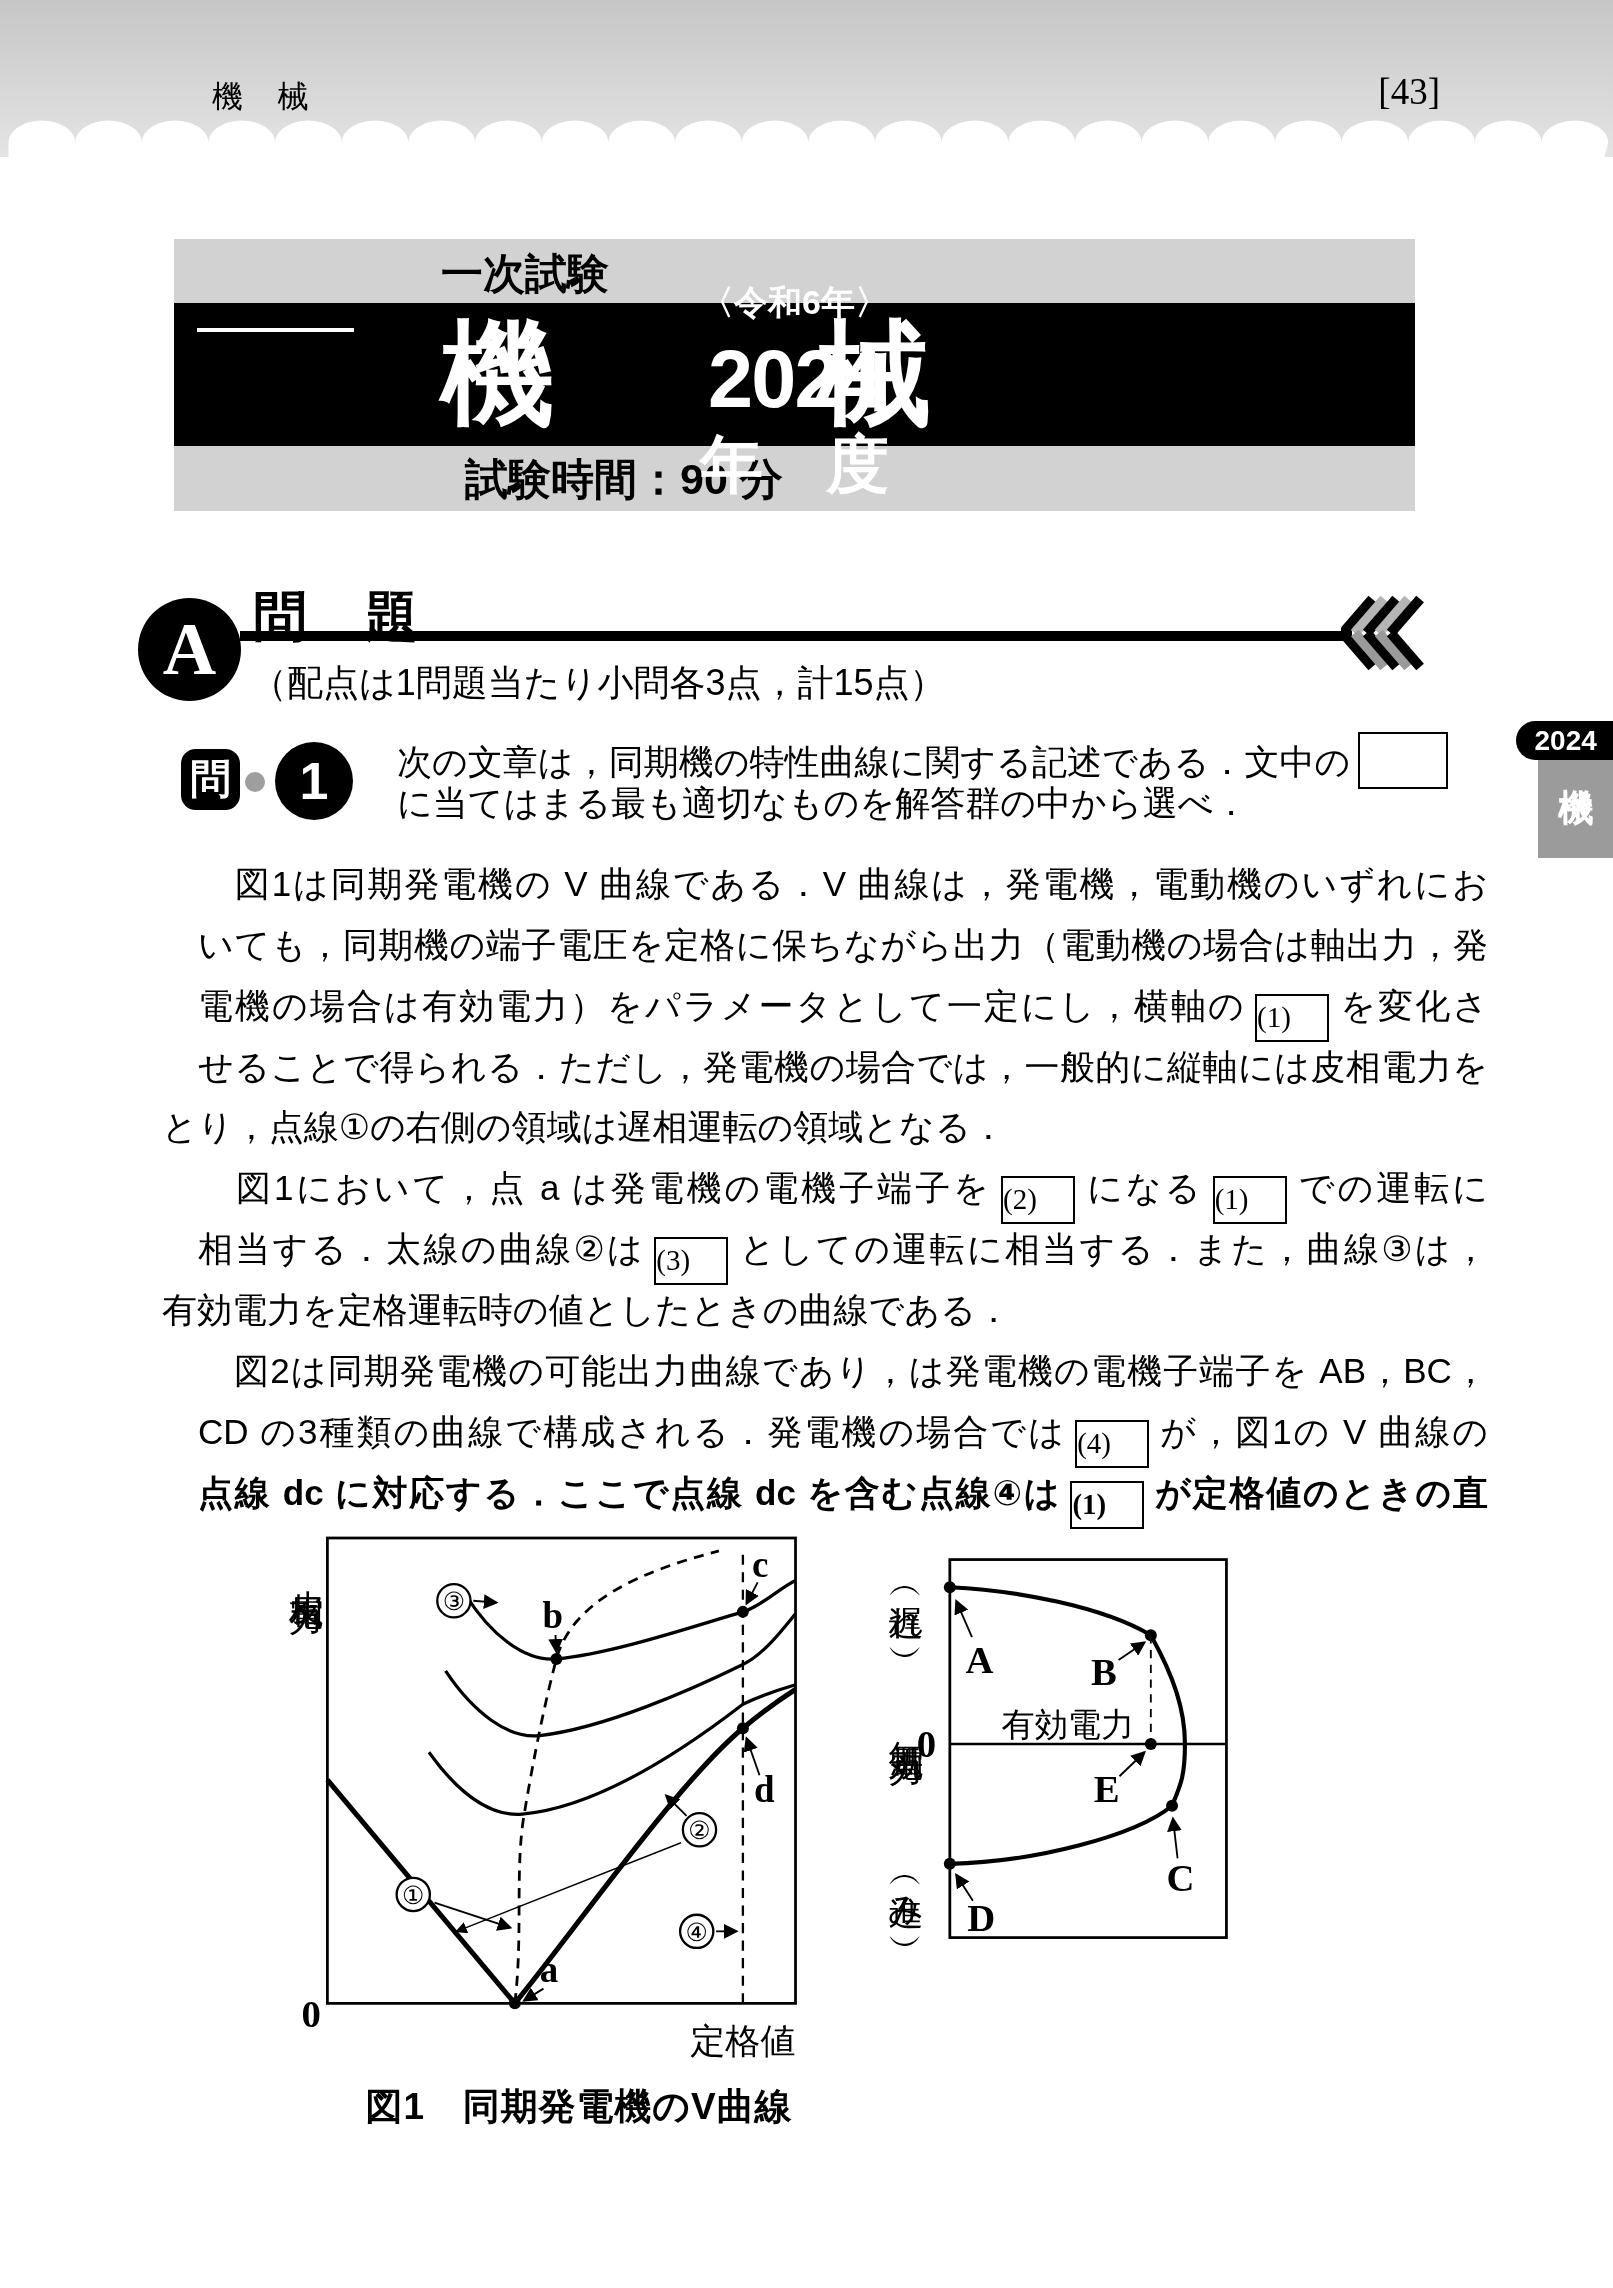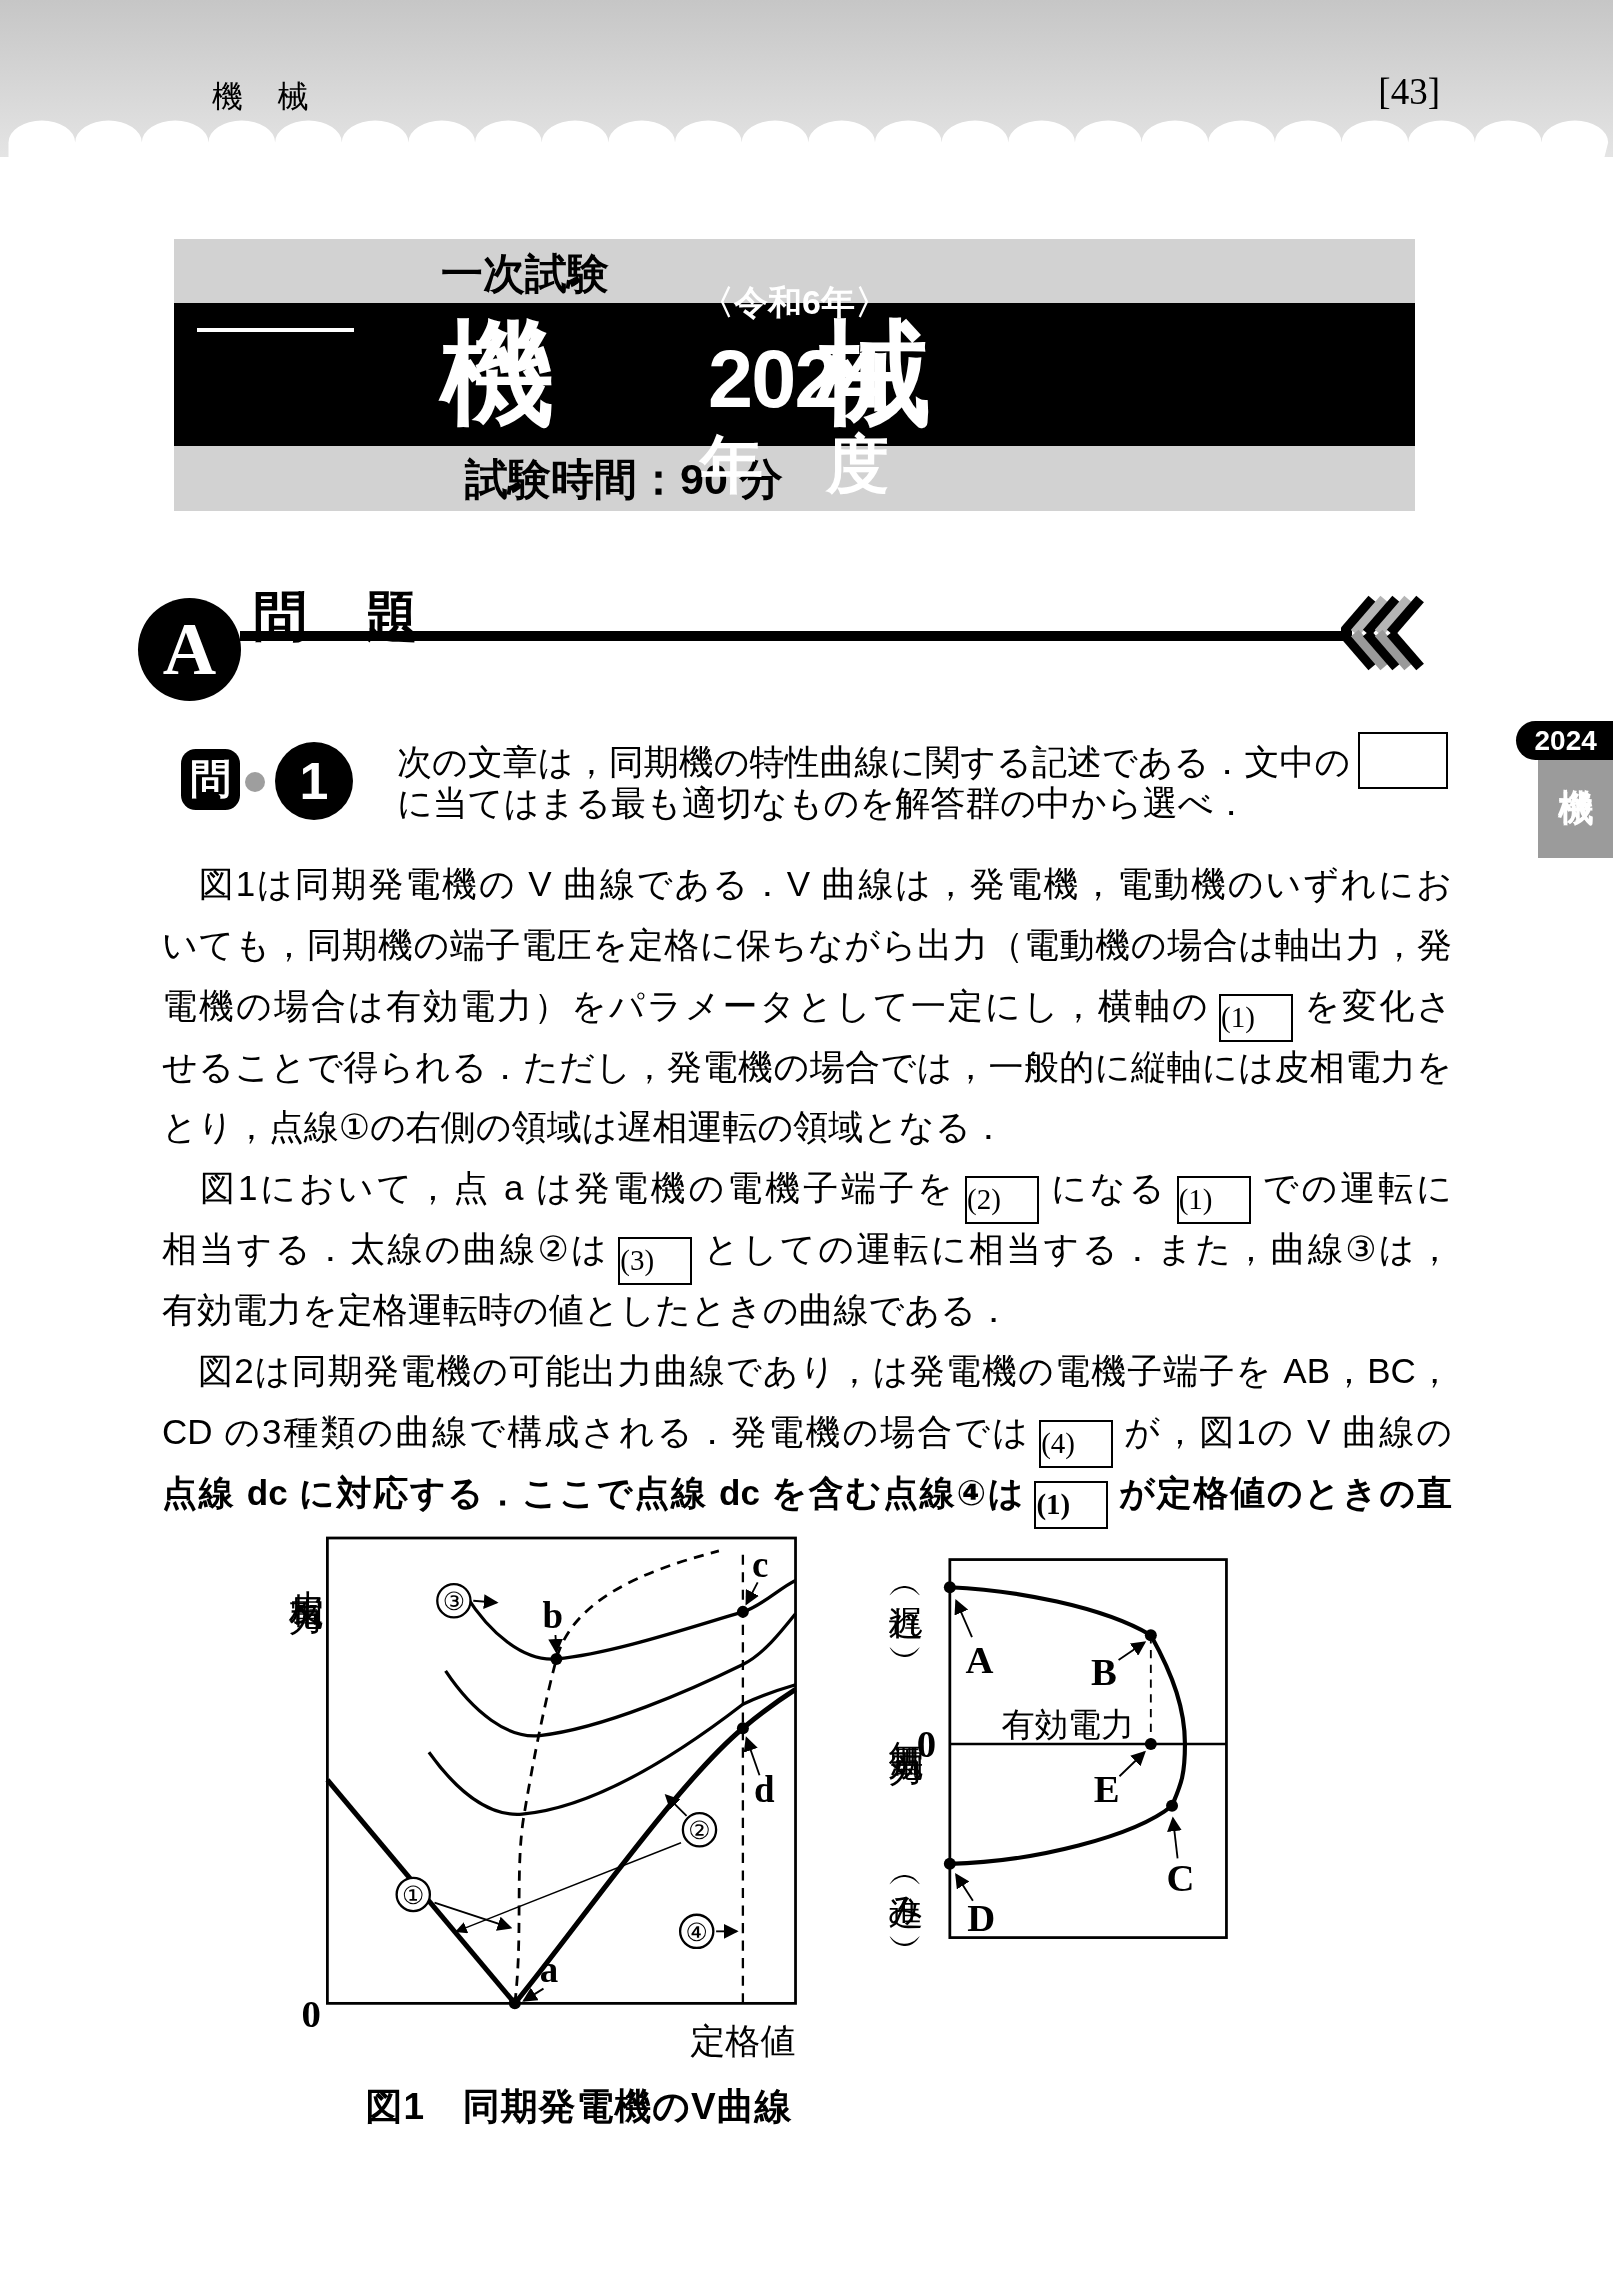--- a/index.html
+++ b/index.html
@@ -45,21 +45,21 @@
 
   
   #q-badge-sq { left:181px; top:749px; width:59px; height:61px; background:#000; border-radius:14.8px;
     color:#fff; text-align:center; line-height:61px; font-size:41px; font-weight:bold; }
   #q-badge-dot { left:245px; top:772px; width:20px; height:20px; background:#9e9e9e; border-radius:50%; }
   #q-badge-ci { left:275px; top:742px; width:78px; height:78px; background:#000; border-radius:50%;
     color:#fff; text-align:center; line-height:78px; font-size:52px; font-weight:bold; }
 
   
   .bline { position:absolute; height:61px; line-height:61px; font-size:35px; white-space:nowrap; }
-  .bline.just { text-align:justify; text-align-last:justify; text-justify:inter-character; white-space:normal; height:61px; overflow:visible; }
+  .bline.just { text-align:justify; text-align-last:justify; text-justify:inter-character; white-space:normal; height:61px; overflow:visible;margin-left:36px; }
   .blank { display:inline-block; min-width:74px; height:48px; border:2.8px solid #000;
     line-height:42px; text-align:center; font-size:29px; margin:0 9.2px; vertical-align:-9.2px;
     font-family:"Liberation Serif","DejaVu Serif",serif; }
   .blankbox { display:inline-block; width:90px; height:57px; border:2.8px solid #000;
     margin-left:7.4px; vertical-align:-14.8px; }
 
   
   .vtext { position:absolute; writing-mode:vertical-rl; font-size:35px; letter-spacing:3.7px; }
   .figcap { position:absolute; top:2082px; font-size:37px; font-weight:600; text-align:center; letter-spacing:0.9px; }
 
@@ -116,20 +116,21 @@
       <line x1="28" y1="41" x2="60" y2="4" stroke="#000"></line>
       <line x1="41" y1="41" x2="73" y2="4" stroke="#b5b5b5"></line>
       <line x1="54" y1="41" x2="86" y2="4" stroke="#000"></line>
       <line x1="2" y1="41" x2="34" y2="78" stroke="#000"></line>
       <line x1="15" y1="41" x2="47" y2="78" stroke="#9a9a9a"></line>
       <line x1="28" y1="41" x2="60" y2="78" stroke="#000"></line>
       <line x1="41" y1="41" x2="73" y2="78" stroke="#9a9a9a"></line>
       <line x1="54" y1="41" x2="86" y2="78" stroke="#000"></line>
     </g>
   </svg>
+  <div id="sec-note" class="abs">（配点は1問題当たり小問各3点，計15点）</div>
 
   <div id="q-badge-sq" class="abs">問</div>
   <div id="q-badge-dot" class="abs"></div>
   <div id="q-badge-ci" class="abs">1</div>
 
   <div>
       <div class="bline" style="left: 397px; top: 731px;"><span class="seg">次の文章は，同期機の特性曲線に関する記述である．文中の</span><span class="blankbox"></span></div>
       <div class="bline" style="left: 365px; top: 772px; margin-left: 32px;"><span class="seg">に当てはまる最も適切なものを解答群の中から選べ．</span></div>
       <div class="bline just" style="left: 162px; top: 853px; width: 1290px;"><span class="seg">　図1は同期発電機の V 曲線である．V 曲線は，発電機，電動機のいずれにお</span></div>
       <div class="bline just" style="left: 162px; top: 914px; width: 1290px;"><span class="seg">いても，同期機の端子電圧を定格に保ちながら出力（電動機の場合は軸出力，発</span></div>

